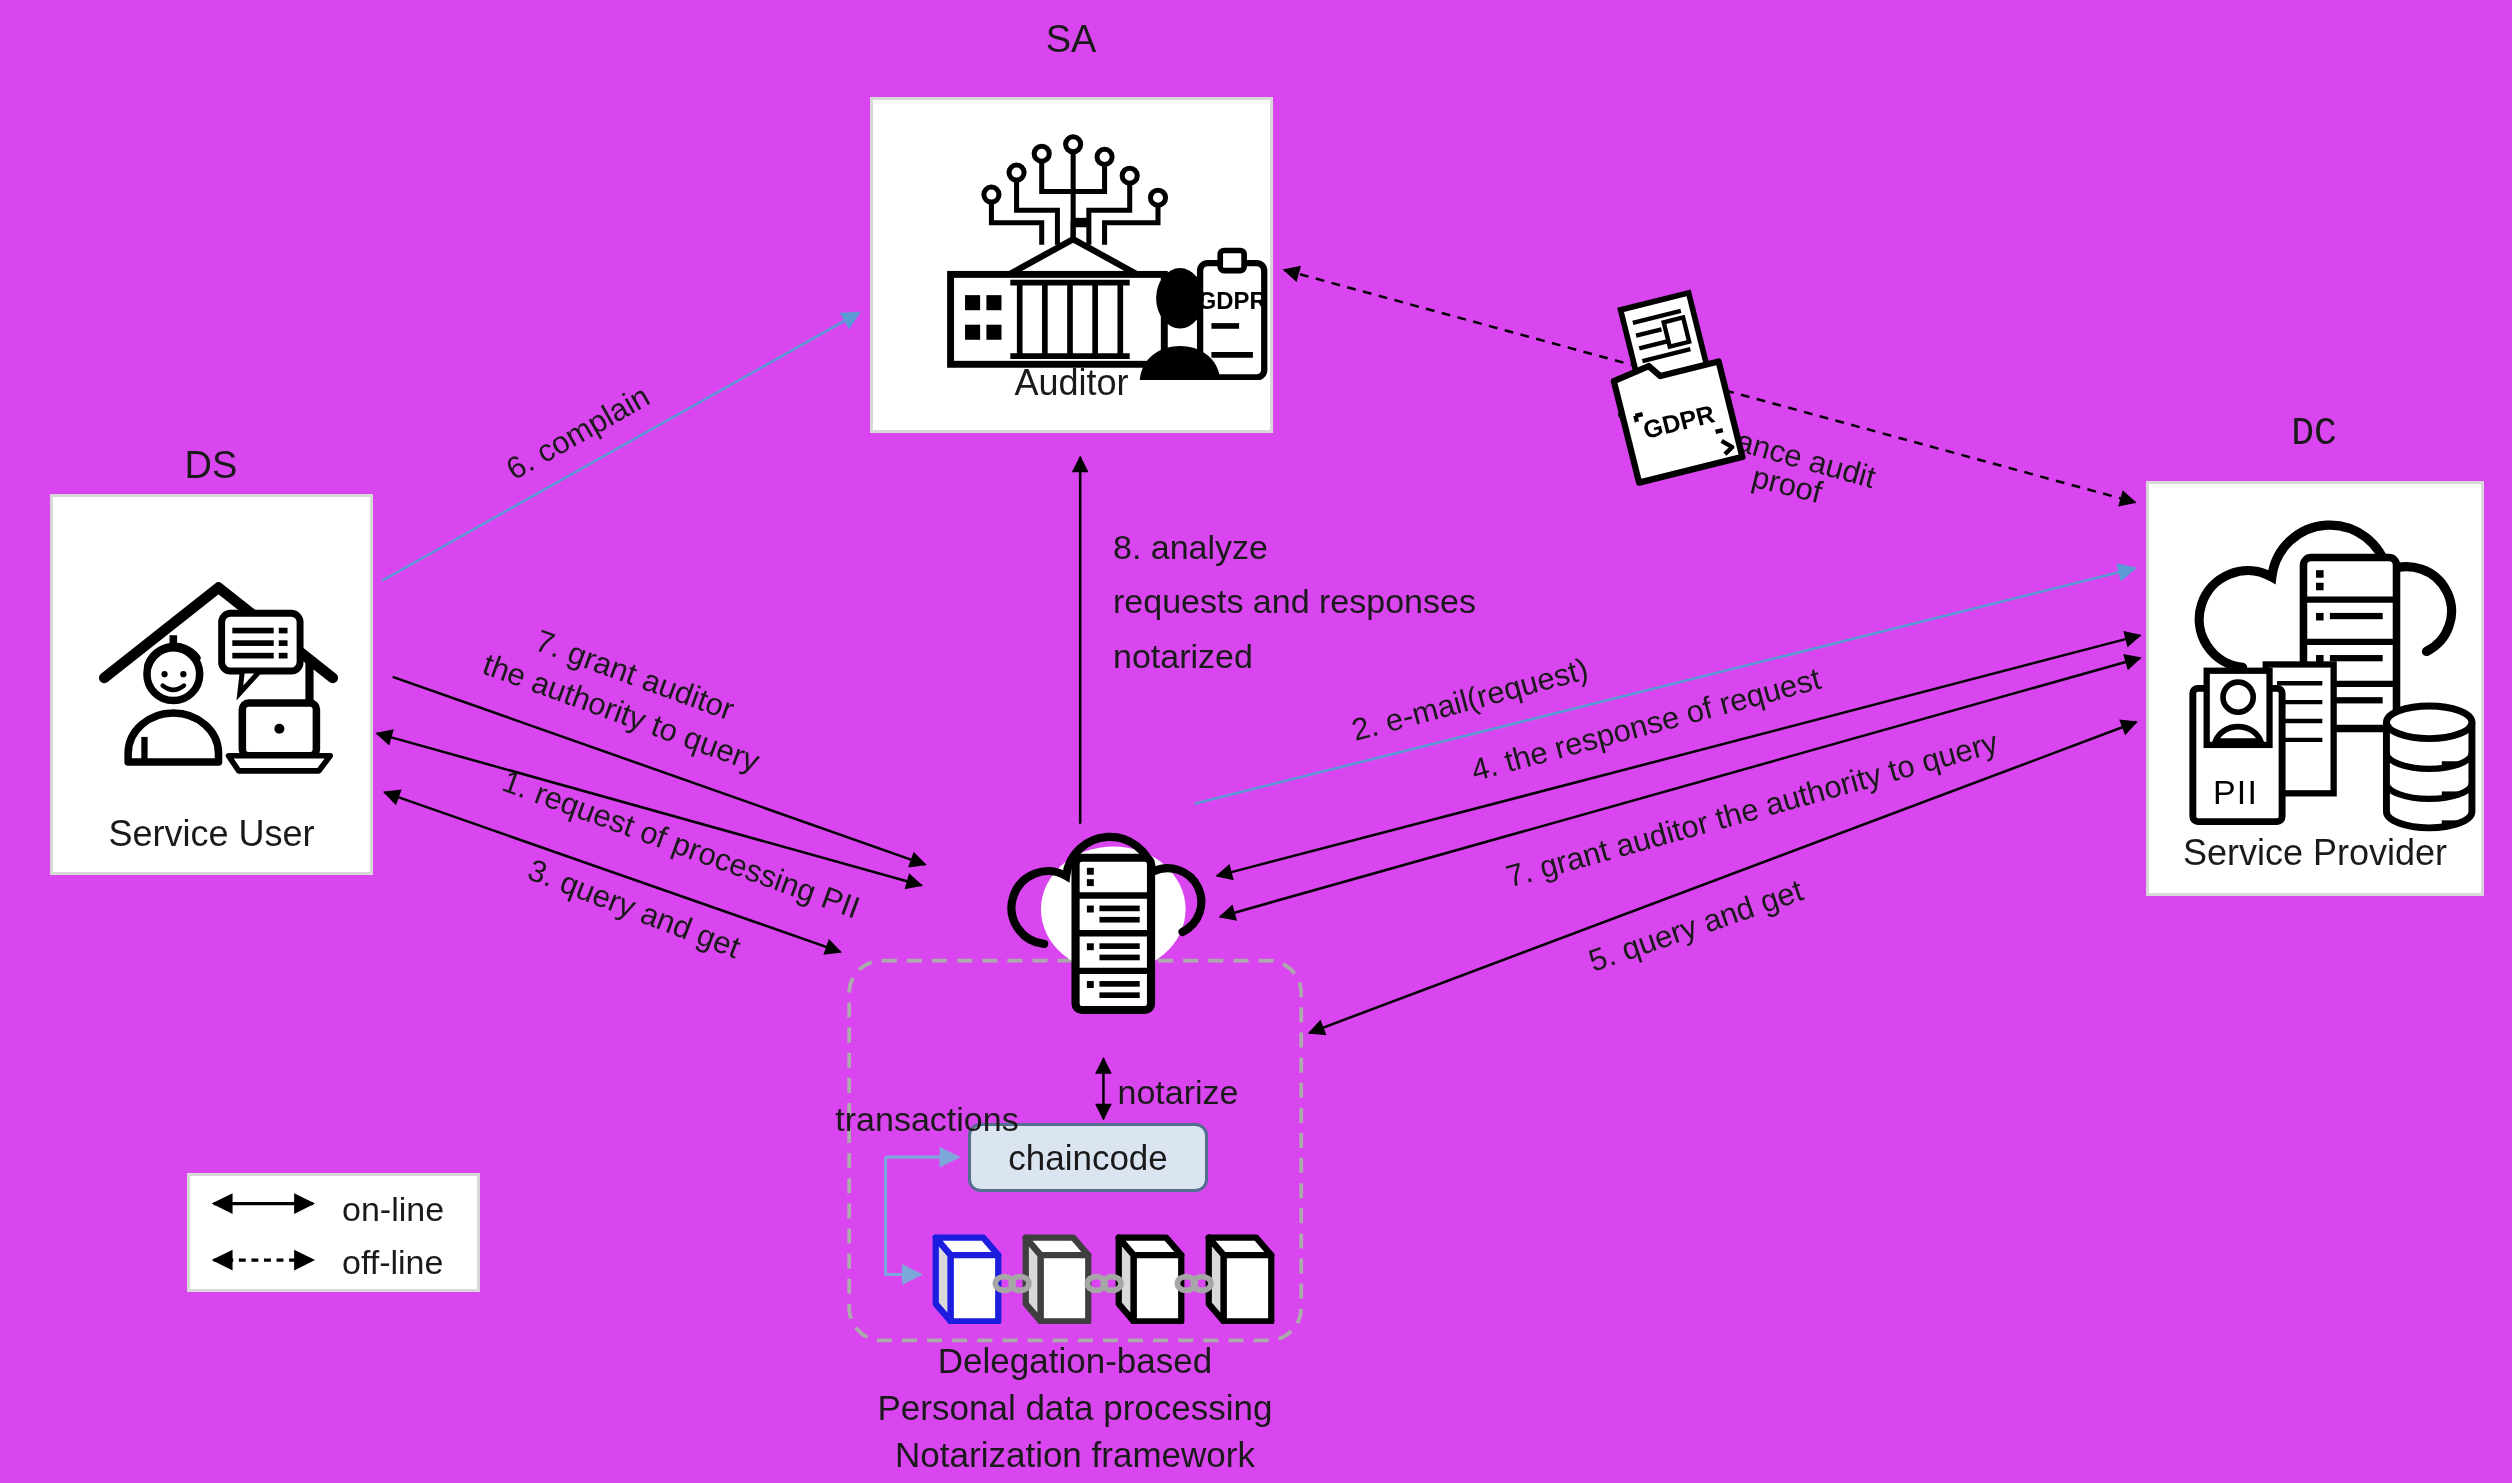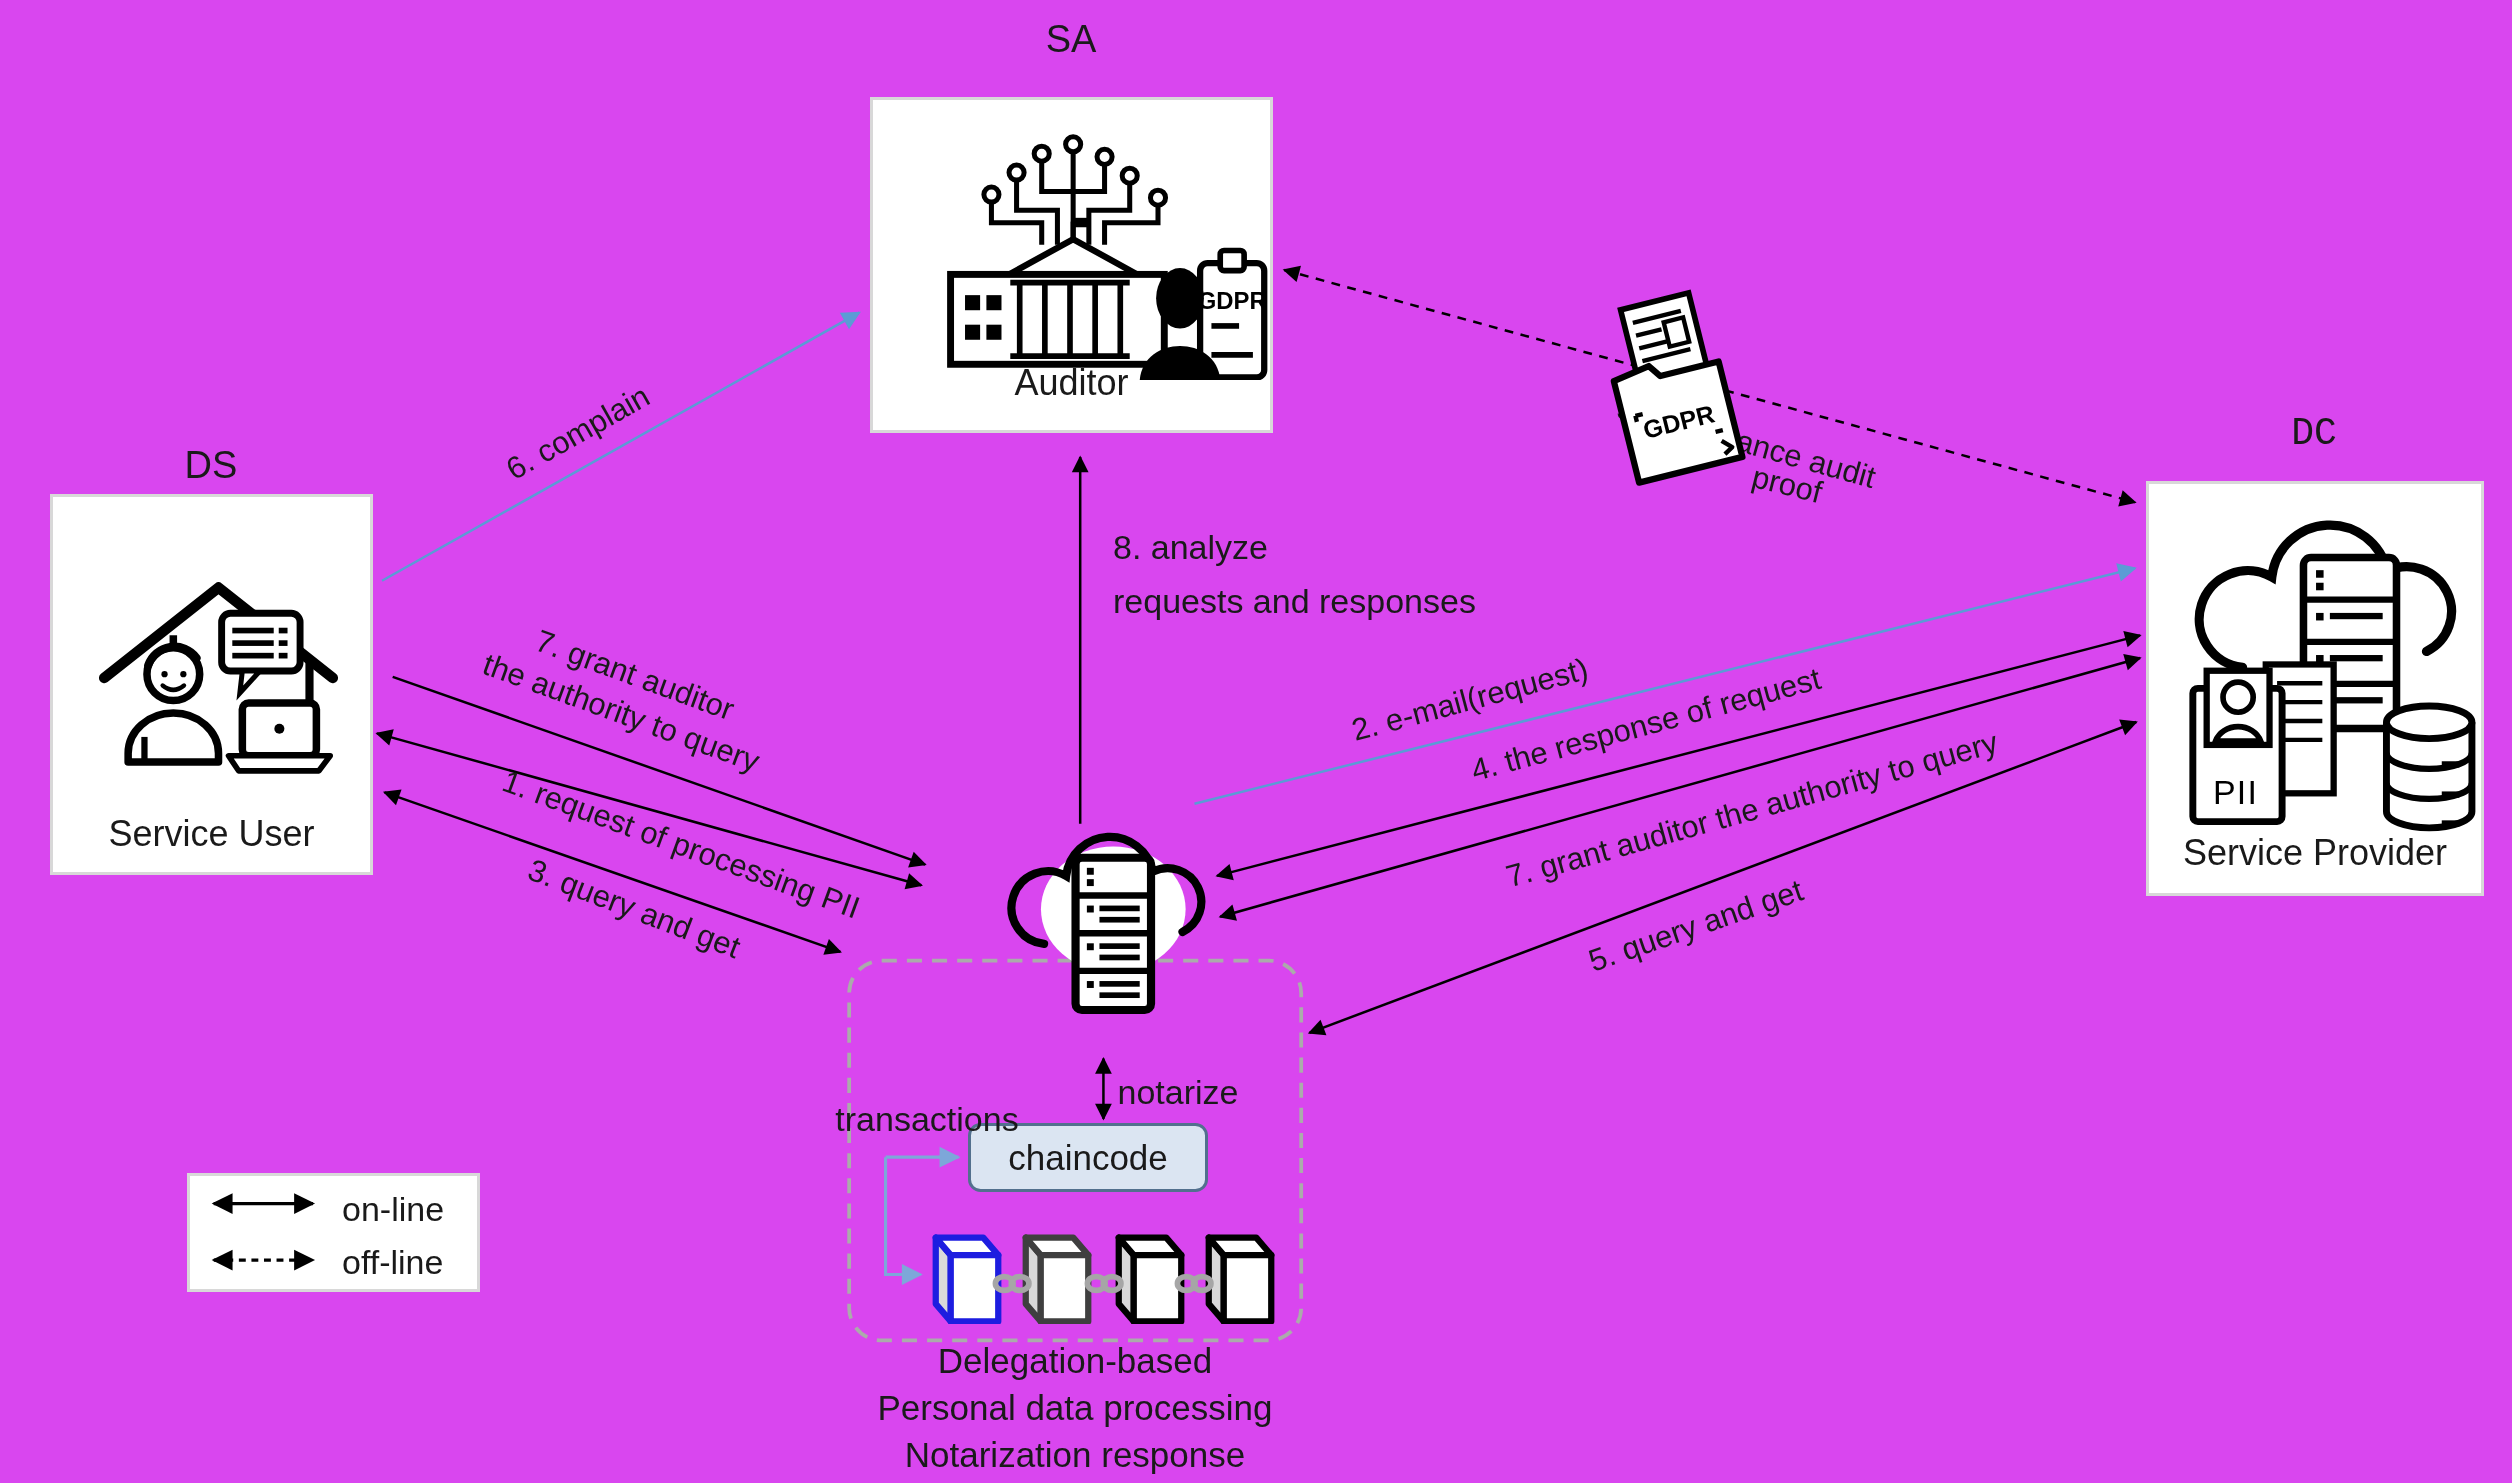--- a/index.html
+++ b/index.html
@@ -116,31 +116,32 @@
   <div class="lbl" style="left:634px;top:909px;--r:21deg;">3. query and get</div>
   <div class="lbl" style="left:1470px;top:700px;--r:-15deg;">2. e-mail(request)</div>
   <div class="lbl" style="left:1646px;top:725px;--r:-15deg;">4. the response of request</div>
   <div class="lbl" style="left:1752px;top:810px;--r:-15.5deg;">7. grant auditor the authority to query</div>
   <div class="lbl" style="left:1696px;top:926px;--r:-19deg;">5. query and get</div>
   <div class="lbl" style="left:1746px;top:443px;--r:15.5deg;">9. compliance audit</div>
   <div class="lbl" style="left:1787px;top:485px;--r:14deg;">proof</div>
   <div class="lbl-left" style="left:1113px;top:520px;">
     <div>8. analyze</div>
     <div>requests and responses</div>
+    <div>notarized</div>
   </div>
   <div class="lbl" style="left:927px;top:1088px;font-size:34px;margin-top:31px;">transactions</div>
   <div class="lbl" style="left:1178px;top:1092px;font-size:34px;">notarize</div>
 
   <div class="legend-lbl" style="left:342px;top:1209px;">on-line</div>
   <div class="legend-lbl" style="left:342px;top:1262px;">off-line</div>
 
   <div class="caption">
     <div>Delegation-based</div>
     <div>Personal data processing</div>
-    <div>Notarization response</div>
+    <div>Notarization framework</div>
   </div>
 
   <div class="icon" style="left:93px;top:541px;">
     <svg width="251" height="245" viewBox="0 0 400 390">
       <path class="ink" d="M18 218 L200 74 L382 218" stroke-width="17" stroke-linecap="round" stroke-linejoin="round"></path>
       <line class="ink" x1="345" y1="192" x2="345" y2="300" stroke-width="13"></line>
       <line class="ink" x1="128" y1="150" x2="128" y2="172" stroke-width="12"></line>
       <rect class="wf" x="205" y="115" width="125" height="92" rx="14" stroke-width="11"></rect>
       <path class="wf" d="M238 207 L234 242 L266 207 Z" stroke-width="8"></path>
       <g class="inkf">

